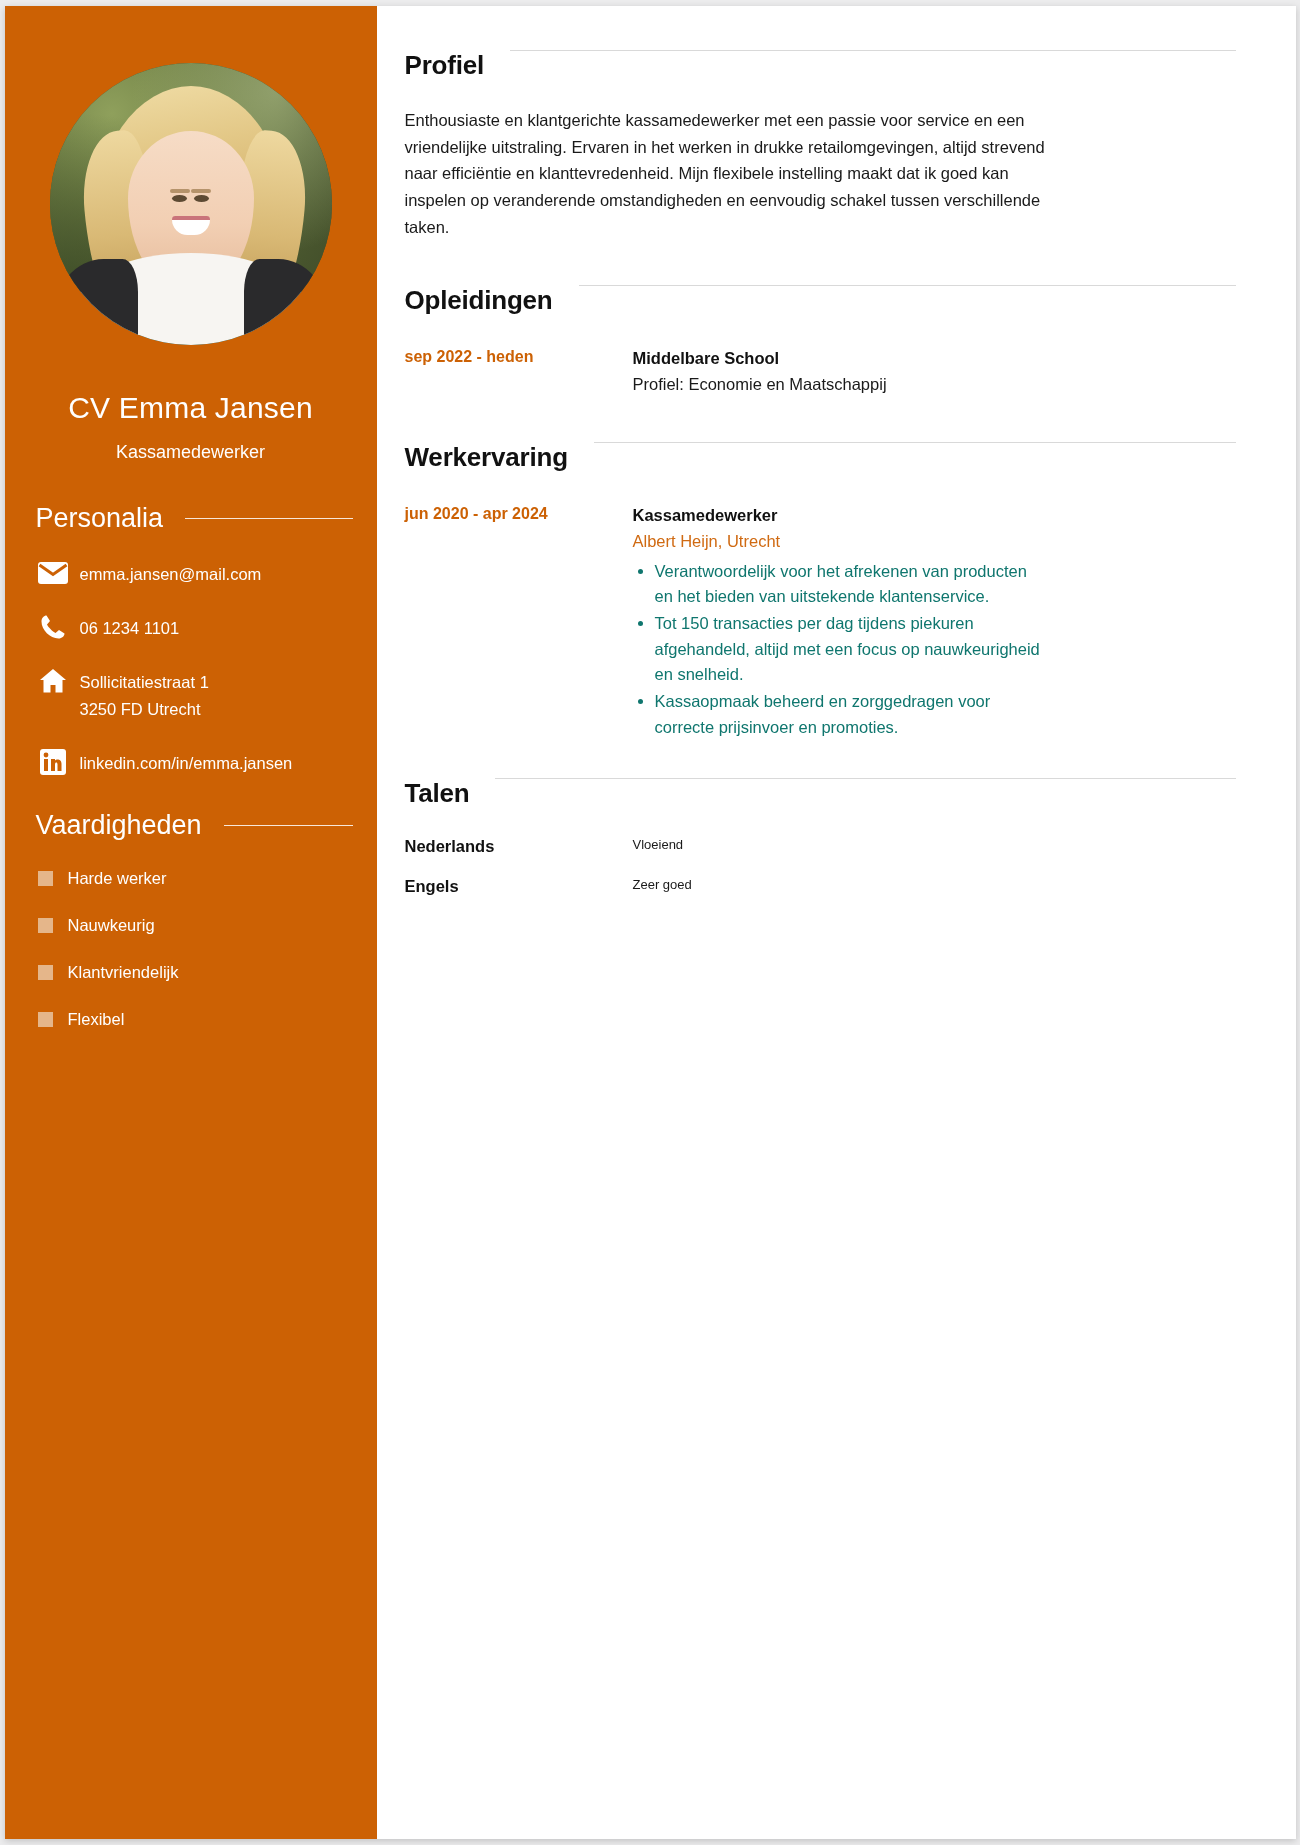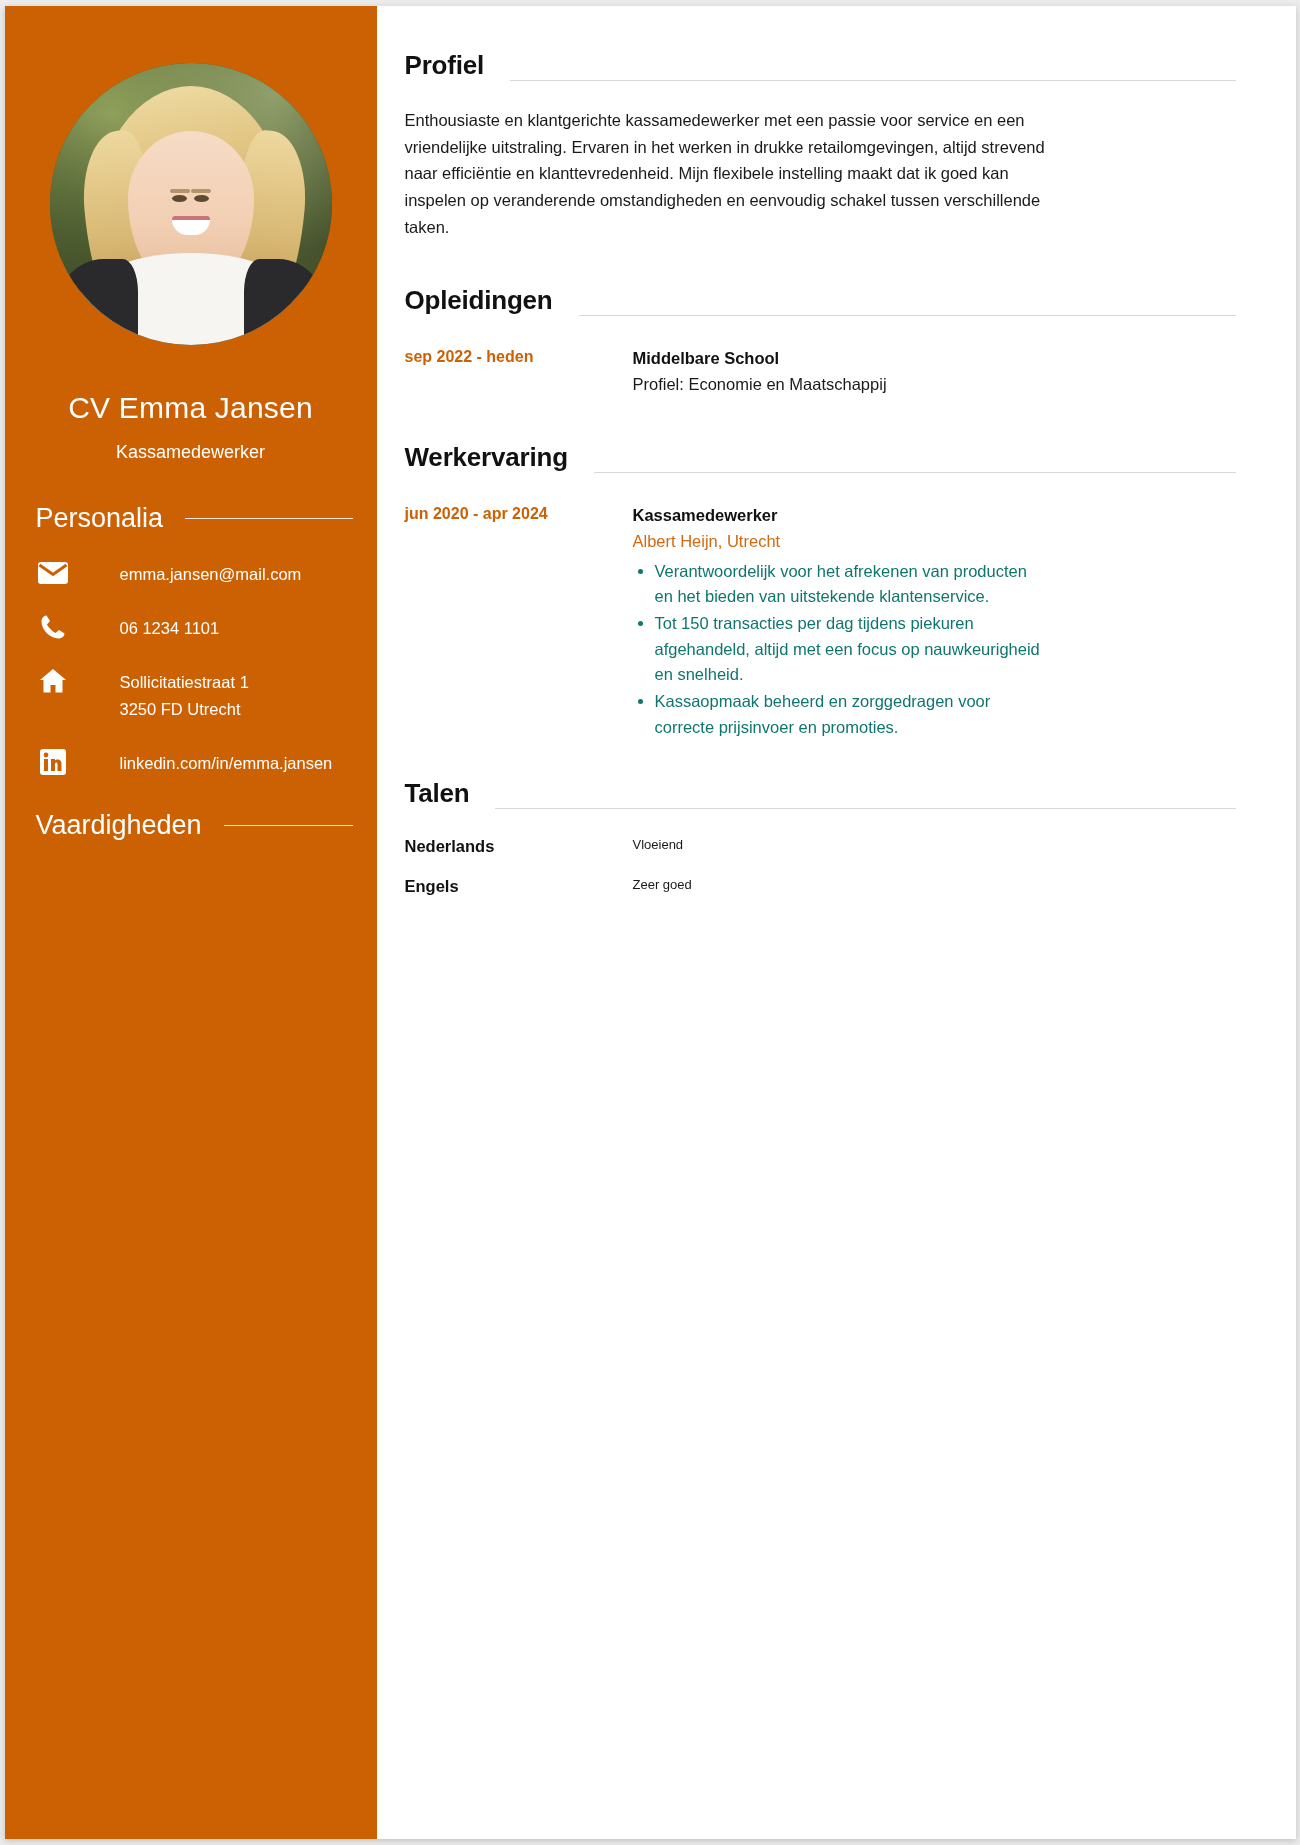--- a/index.html
+++ b/index.html
@@ -217,21 +217,20 @@
     margin-right: 10px;
     display: flex;
     align-items: center;
     justify-content: center;
   }
   .contact-row .ico svg { display: block; }
   .contact-row .val {
     font-size: 16.5px;
     line-height: 1.6;
     padding-top: 1px;
-    margin-left: 40px;
   }
 
   .skills-list {
     margin: 28px 0 0 0;
     padding: 0 20px 0 33px;
   }
   .skill-row {
     display: flex;
     align-items: center;
     margin-bottom: 28px;
@@ -249,21 +248,21 @@
 
   
   .main {
     flex: 1;
     padding: 44px 60px 0 28px;
     box-sizing: border-box;
     background: #ffffff;
   }
   .sec-head {
     display: flex;
-    align-items: flex-end;
+    align-items: flex-start;
     margin: 0 0 0 0;
   }
   .sec-head .txt {
     font-size: 26px;
     font-weight: bold;
     color: #111111;
     white-space: nowrap;
     letter-spacing: -0.2px;
   }
   .sec-head .rule {
@@ -422,20 +421,38 @@
         <span class="val">linkedin.com/in/emma.jansen</span>
       </div>
 
     </div>
 
     <div class="side-head" style="margin-top:34px;">
       <span class="txt">Vaardigheden</span>
       <span class="rule"></span>
     </div>
 
+    <div class="skills-list">
+      <div class="skill-row">
+        <span class="sq"></span>
+        <span class="lbl">Harde werker</span>
+      </div>
+      <div class="skill-row">
+        <span class="sq"></span>
+        <span class="lbl">Nauwkeurig</span>
+      </div>
+      <div class="skill-row">
+        <span class="sq"></span>
+        <span class="lbl">Klantvriendelijk</span>
+      </div>
+      <div class="skill-row">
+        <span class="sq"></span>
+        <span class="lbl">Flexibel</span>
+      </div>
+    </div>
 
   </aside>
 
   <main class="main">
 
     <div class="sec-head">
       <span class="txt">Profiel</span>
       <span class="rule"></span>
     </div>
     <p class="profile-text">Enthousiaste en klantgerichte kassamedewerker met een passie voor service en een vriendelijke uitstraling. Ervaren in het werken in drukke retailomgevingen, altijd strevend naar efficiëntie en klanttevredenheid. Mijn flexibele instelling maakt dat ik goed kan inspelen op veranderende omstandigheden en eenvoudig schakel tussen verschillende taken.</p>

